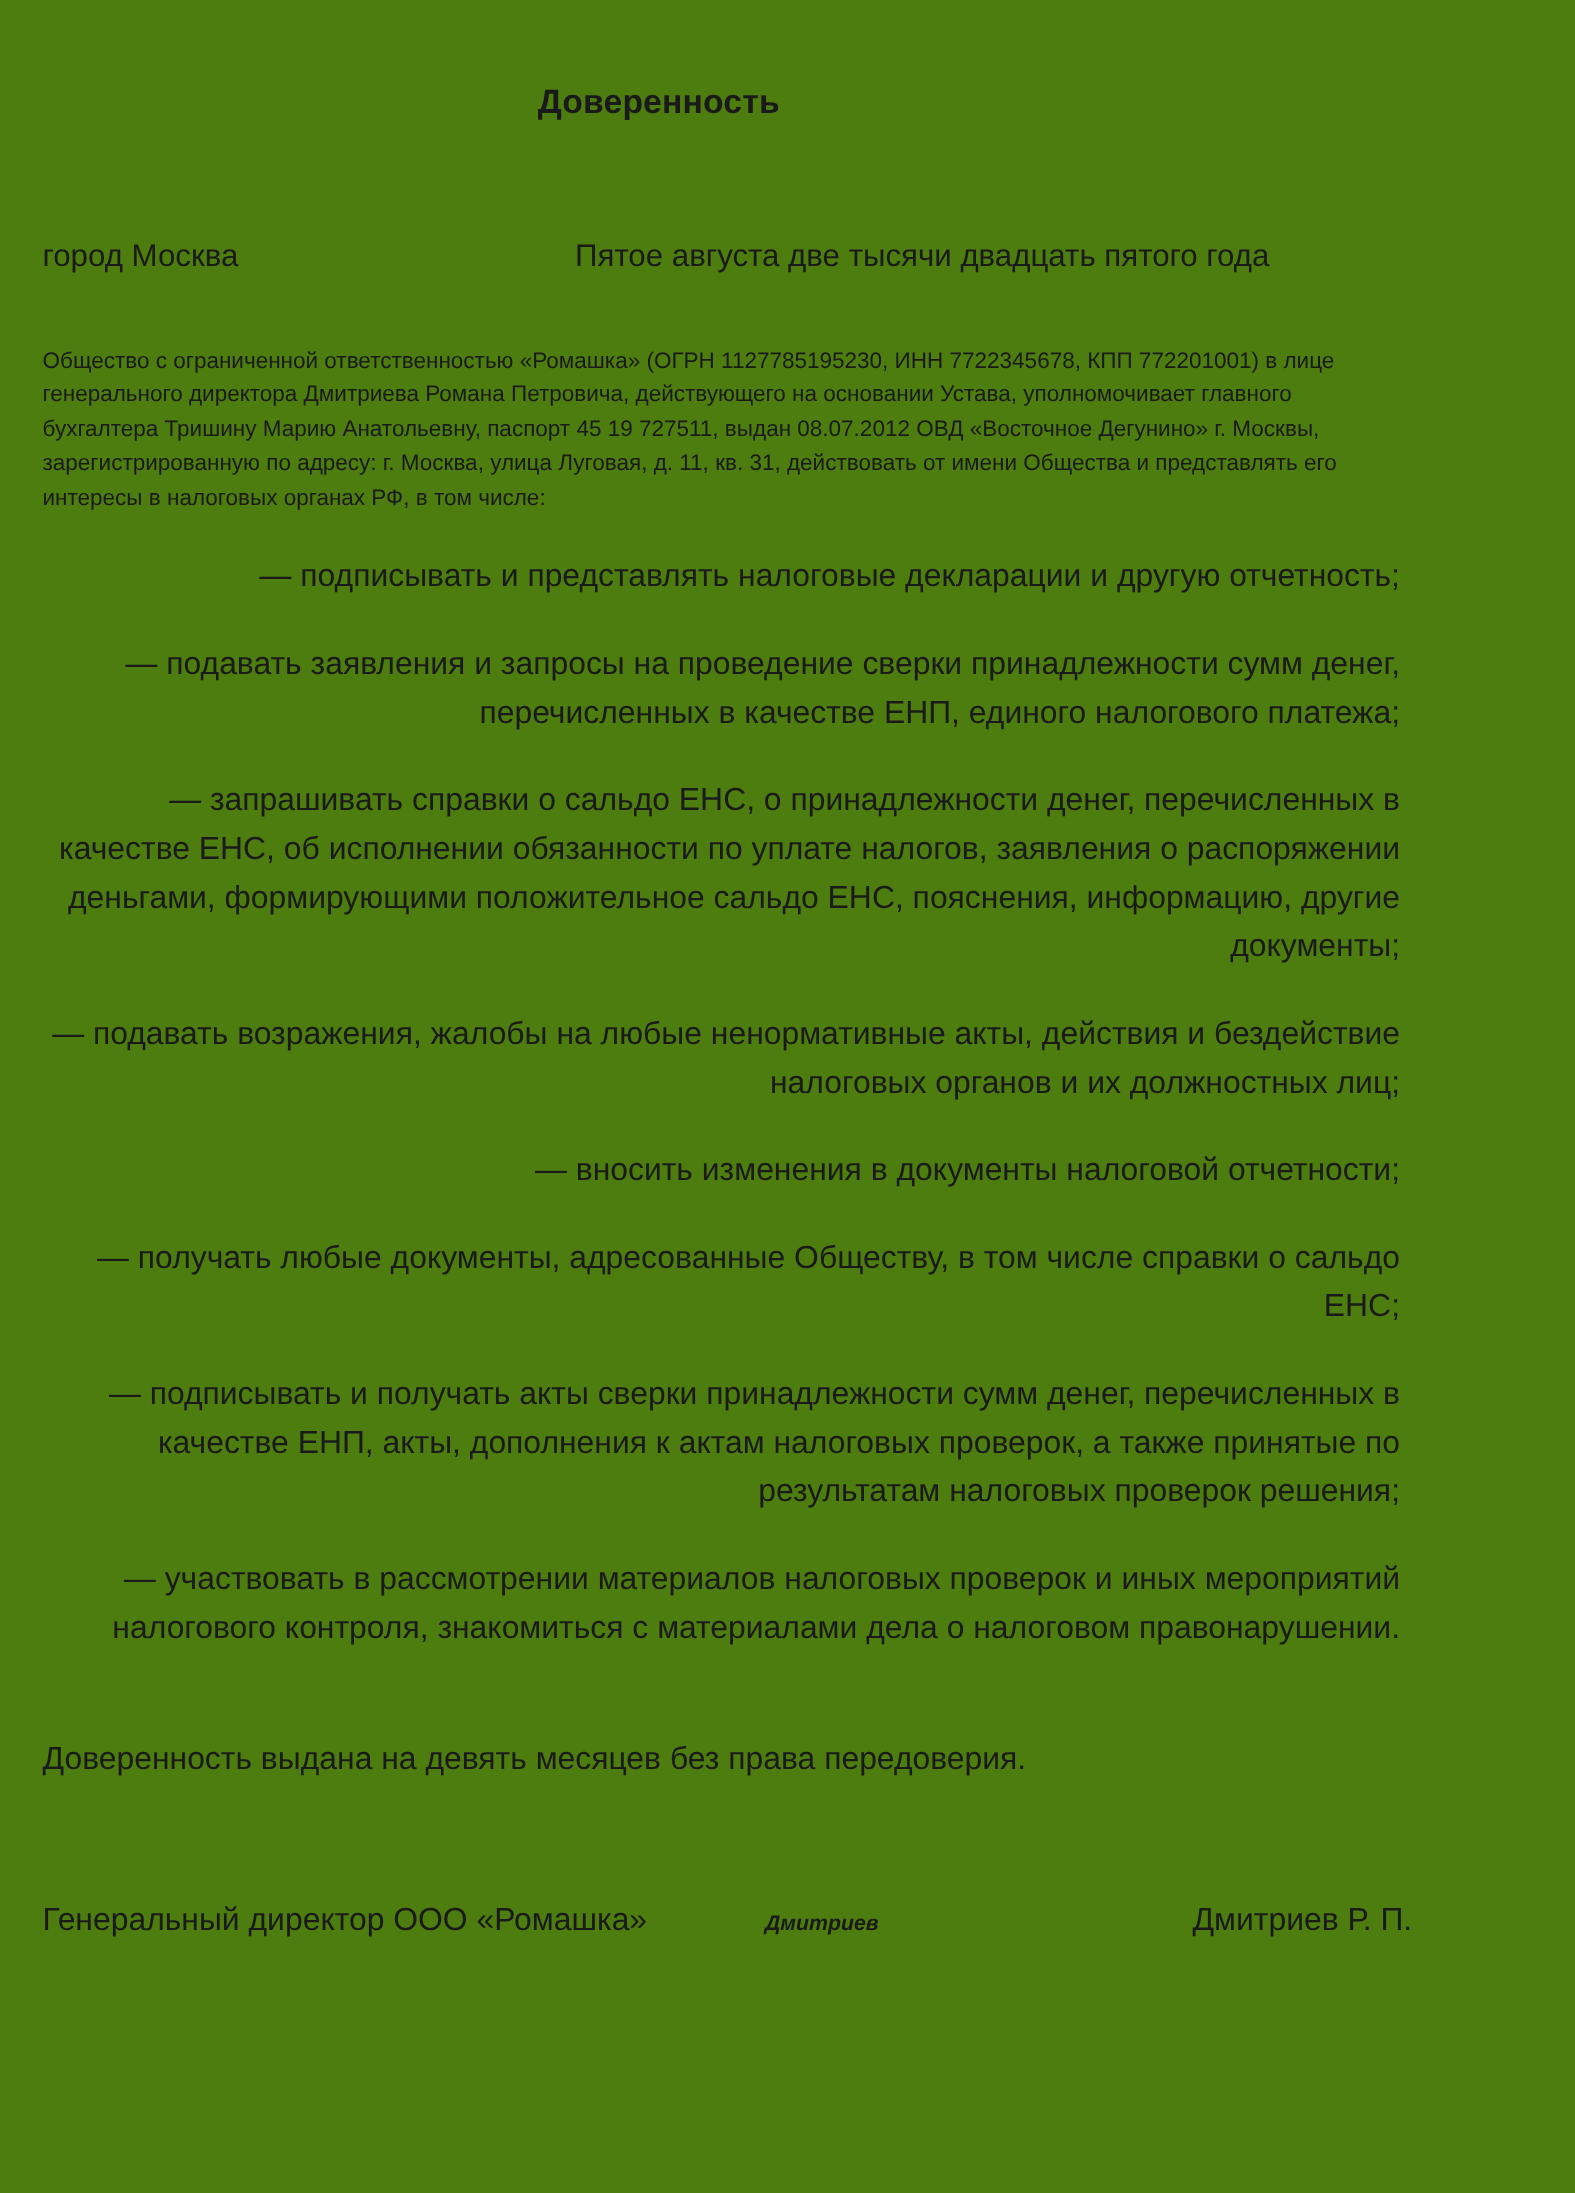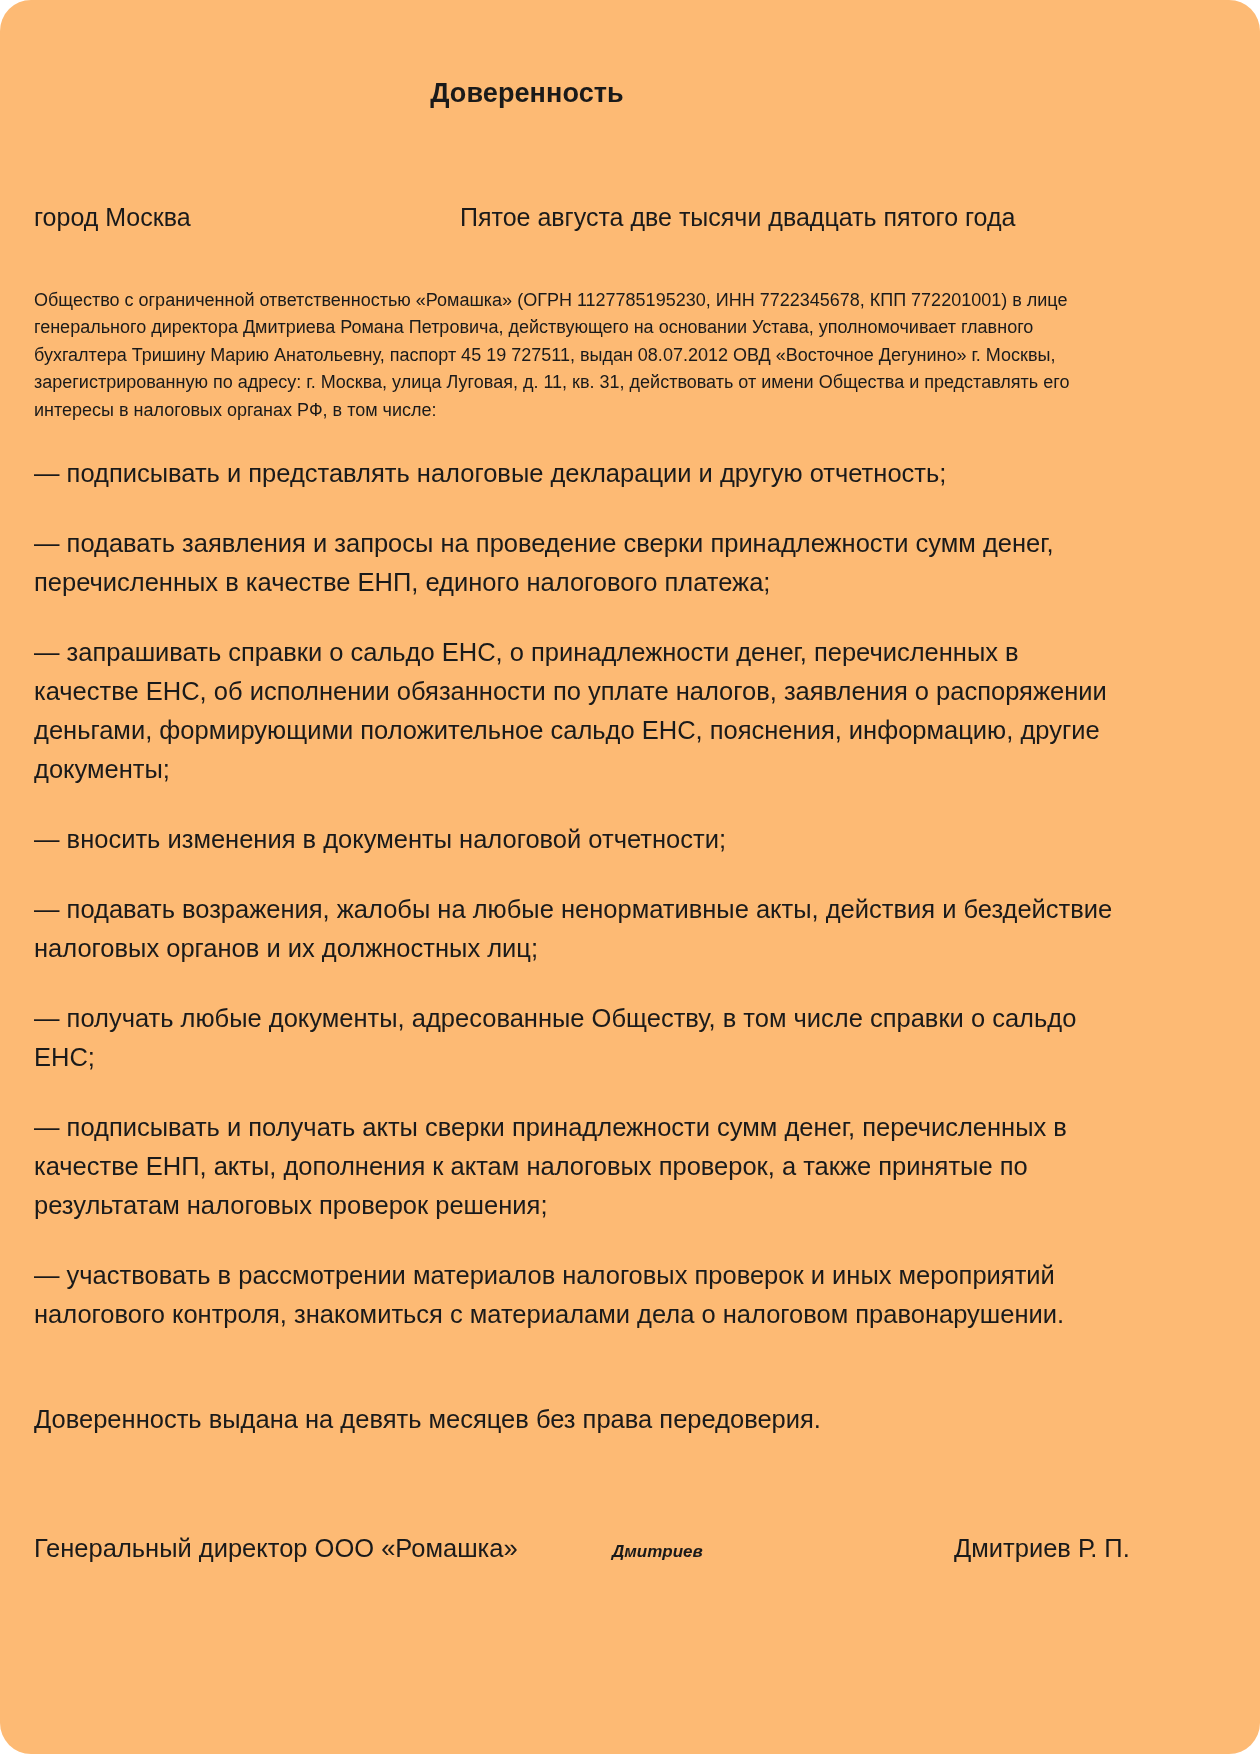--- a/index.html
+++ b/index.html
@@ -13,23 +13,22 @@
     height: 1754px;
     font-family: "Liberation Sans", sans-serif;
     color: #1a1a1a;
     -webkit-font-smoothing: antialiased;
   }
   .page {
     position: relative;
     width: 1260px;
     height: 1754px;
     box-sizing: border-box;
-    padding: 60px 140px 0 34px;
-    background: #fdba74;
-    border-radius: 31px;
+    padding: 48px 140px 0 34px;
+    background: #4d7c0f;
   }
   .doc-title {
     text-align: center;
     font-size: 27px;
     font-weight: bold;
     letter-spacing: 0.1px;
     margin: 18px 0 0 0;
     padding-right: 100px;
   }
   .meta-row {
@@ -55,21 +54,21 @@
     max-width: 1086px;
   }
   .clauses {
     margin-top: 30px;
   }
   .clause {
     font-size: 25.5px;
     line-height: 1.53;
     margin-bottom: 31px;
     max-width: 1086px;
-    text-align: left;
+    text-align: right;
   }
   .clause:last-child {
     margin-bottom: 0;
   }
   .validity {
     margin-top: 66px;
     font-size: 25.5px;
     line-height: 1.5;
   }
   .sign-row {
@@ -107,22 +106,22 @@
     <div class="meta-city">город Москва</div>
     <div class="meta-date">Пятое августа две тысячи двадцать пятого года</div>
   </div>
 
   <p class="preamble">Общество с ограниченной ответственностью «Ромашка» (ОГРН 1127785195230, ИНН 7722345678, КПП 772201001) в лице генерального директора Дмитриева Романа Петровича, действующего на основании Устава, уполномочивает главного бухгалтера Тришину Марию Анатольевну, паспорт 45 19 727511, выдан 08.07.2012 ОВД «Восточное Дегунино» г. Москвы, зарегистрированную по адресу: г. Москва, улица Луговая, д. 11, кв. 31, действовать от имени Общества и представлять его интересы в налоговых органах РФ, в том числе:</p>
 
   <div class="clauses">
     <p class="clause">— подписывать и представлять налоговые декларации и другую отчетность;</p>
     <p class="clause">— подавать заявления и запросы на проведение сверки принадлежности сумм денег, перечисленных в качестве ЕНП, единого налогового платежа;</p>
     <p class="clause">— запрашивать справки о сальдо ЕНС, о принадлежности денег, перечисленных в качестве ЕНС, об исполнении обязанности по уплате налогов, заявления о распоряжении деньгами, формирующими положительное сальдо ЕНС, пояснения, информацию, другие документы;</p>
+    <p class="clause">— подавать возражения, жалобы на любые ненормативные акты, действия и бездействие налоговых органов и их должностных лиц;</p>
     <p class="clause">— вносить изменения в документы налоговой отчетности;</p>
-    <p class="clause">— подавать возражения, жалобы на любые ненормативные акты, действия и бездействие налоговых органов и их должностных лиц;</p>
     <p class="clause">— получать любые документы, адресованные Обществу, в том числе справки о сальдо ЕНС;</p>
     <p class="clause">— подписывать и получать акты сверки принадлежности сумм денег, перечисленных в качестве ЕНП, акты, дополнения к актам налоговых проверок, а также принятые по результатам налоговых проверок решения;</p>
     <p class="clause">— участвовать в рассмотрении материалов налоговых проверок и иных мероприятий налогового контроля, знакомиться с материалами дела о налоговом правонарушении.</p>
   </div>
 
   <p class="validity">Доверенность выдана на девять месяцев без права передоверия.</p>
 
   <div class="sign-row">
     <div class="sign-title">Генеральный директор ООО «Ромашка»</div>
     <div class="sign-signature">Дмитриев</div>

